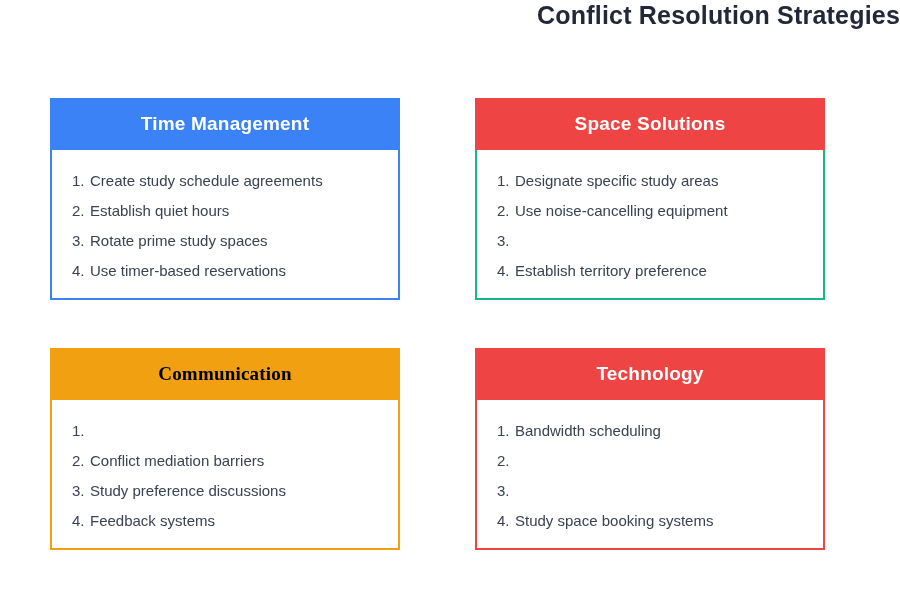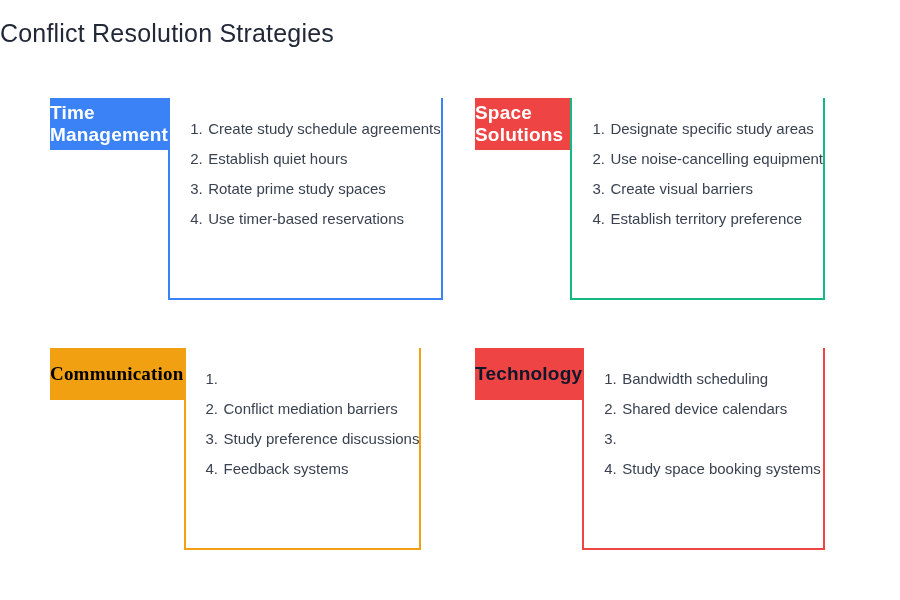--- a/index.html
+++ b/index.html
@@ -8,45 +8,44 @@
   }
   body {
     width: 900px;
     height: 600px;
     background: #ffffff;
     font-family: "Liberation Sans", sans-serif;
     overflow: hidden;
   }
 
   #page-title {
-    text-align: left;
+    text-align: right;
     font-size: 25px;
-    font-weight: normal;
+    font-weight: bold;
     color: #222838;
     letter-spacing: 0.2px;
     margin: 0;
-    padding-top: 18px;
     line-height: 30px;
   }
 
   #card-grid {
     position: absolute;
     left: 50px;
     top: 98px;
     width: 775px;
     display: grid;
     grid-template-columns: 350px 350px;
     grid-template-rows: 202px 202px;
     column-gap: 75px;
     row-gap: 48px;
   }
 
   .card {
     display: flex;
-    flex-direction: row;
+    flex-direction: column;
     background: #ffffff;
     box-sizing: border-box;
   }
 
   .card-header {
     height: 52px;
     display: flex;
     align-items: center;
     justify-content: center;
     color: #ffffff;
@@ -129,21 +128,20 @@
           <li class="item-row" style="color: rgb(58, 66, 81);">
             <span class="item-number">1.</span>
             <span class="item-text">Designate specific study areas</span>
           </li>
           <li class="item-row" style="color: rgb(58, 66, 81);">
             <span class="item-number">2.</span>
             <span class="item-text">Use noise-cancelling equipment</span>
           </li>
           <li class="item-row" style="color: rgb(58, 66, 81);">
             <span class="item-number">3.</span>
-            <span class="item-text">Create visual barriers</span>
           </li>
           <li class="item-row" style="color: rgb(58, 66, 81);">
             <span class="item-number">4.</span>
             <span class="item-text">Establish territory preference</span>
           </li>
         </ol>
       </div>
     </div>
     <div class="card">
       <div class="card-header" style="background: rgb(240, 160, 16); color: #000000; font-family: Liberation Serif, serif;">
@@ -163,32 +161,31 @@
             <span class="item-text">Study preference discussions</span>
           </li>
           <li class="item-row" style="color: rgb(58, 66, 81);">
             <span class="item-number">4.</span>
             <span class="item-text">Feedback systems</span>
           </li>
         </ol>
       </div>
     </div>
     <div class="card">
-      <div class="card-header" style="background: rgb(239, 68, 68); color: #0f172a;">
+      <div class="card-header" style="background: rgb(239, 68, 68); color: #ffffff;">
         <span>Technology</span>
       </div>
       <div class="card-body" style="border-color: rgb(239, 68, 68);">
         <ol class="item-list">
           <li class="item-row" style="color: rgb(58, 66, 81);">
             <span class="item-number">1.</span>
             <span class="item-text">Bandwidth scheduling</span>
           </li>
           <li class="item-row" style="color: rgb(58, 66, 81);">
             <span class="item-number">2.</span>
-            <span class="item-text">Shared device calendars</span>
           </li>
           <li class="item-row" style="color: rgb(58, 66, 81);">
             <span class="item-number">3.</span>
           </li>
           <li class="item-row" style="color: rgb(58, 66, 81);">
             <span class="item-number">4.</span>
             <span class="item-text">Study space booking systems</span>
           </li>
         </ol>
       </div>

